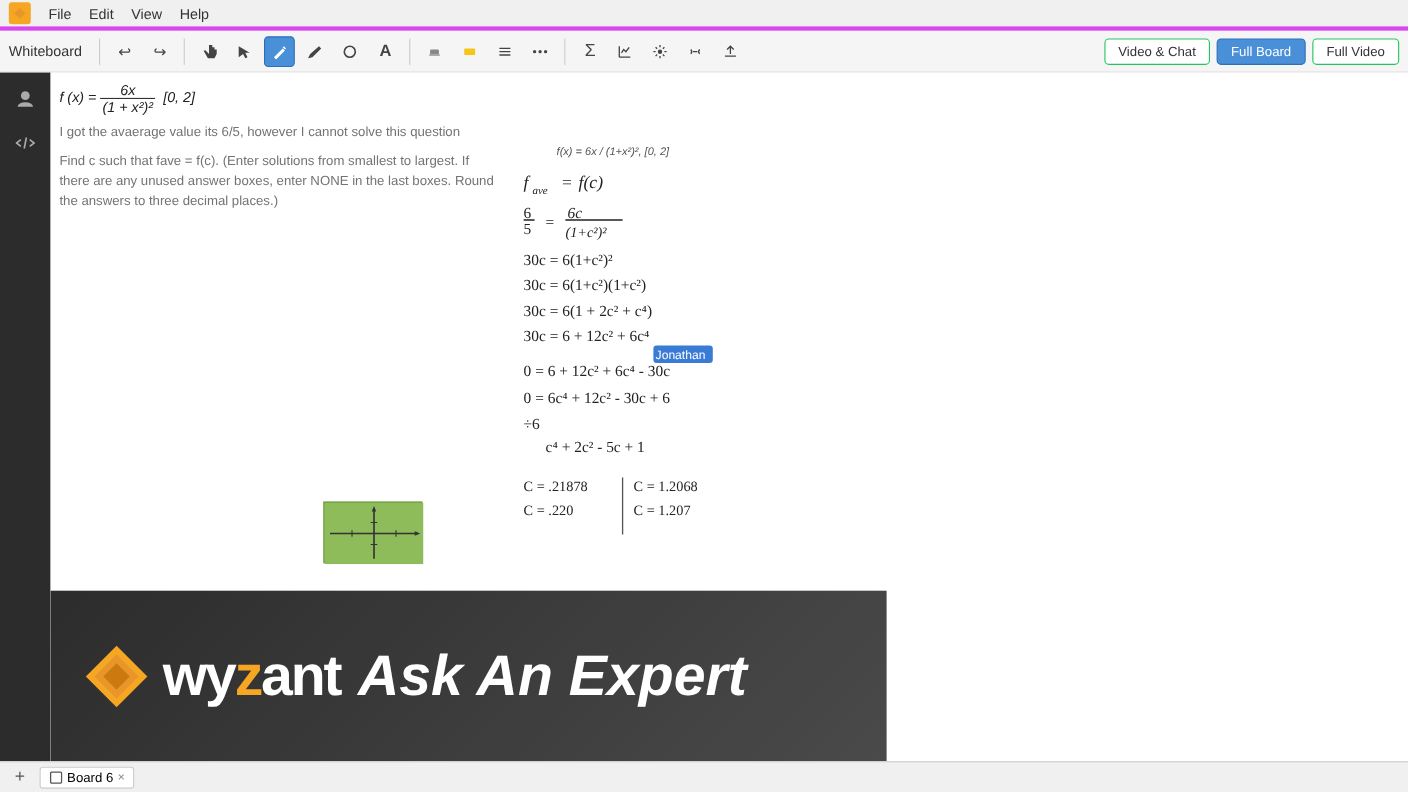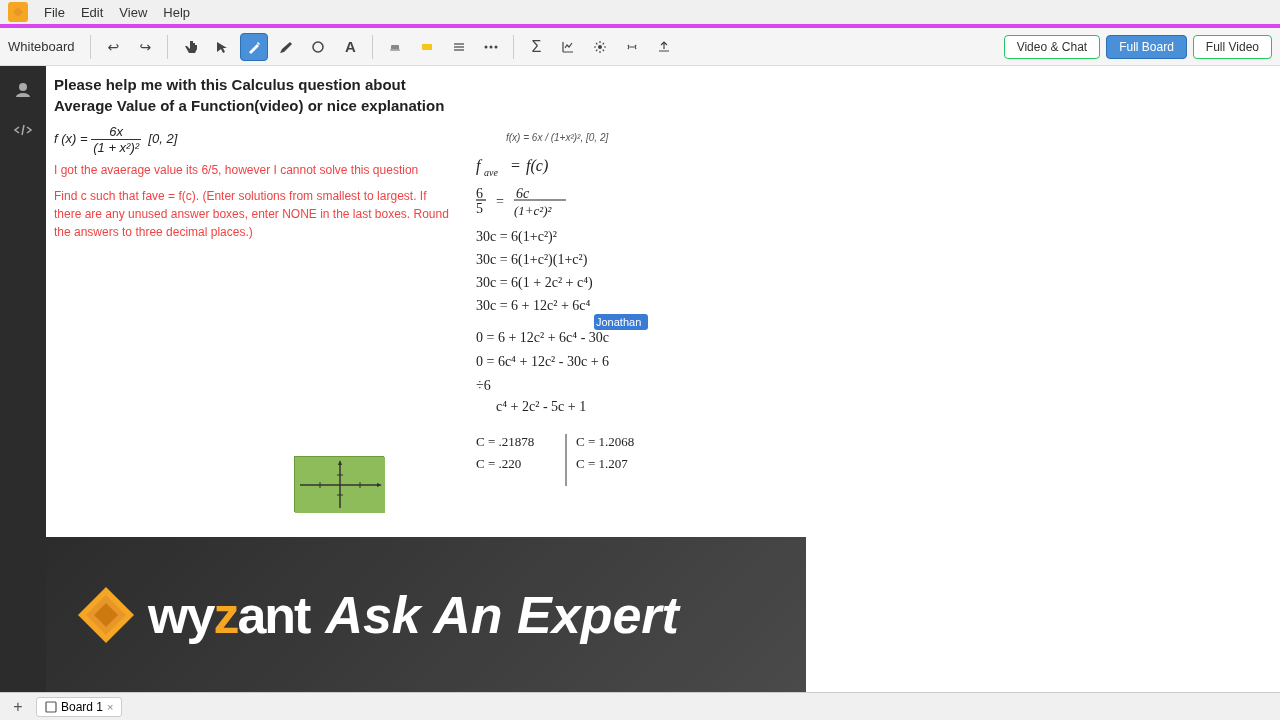--- a/index.html
+++ b/index.html
@@ -126,21 +126,21 @@
       line-height: 1.4;
     }
     .question-formula {
       font-size: 13px;
       color: #222;
       margin-bottom: 6px;
       font-style: italic;
     }
     .question-body {
       font-size: 12px;
-      color: #ef4444;
+      color: #737373;
       line-height: 1.5;
     }
 
     
     #math-svg {
       position: absolute;
       top: 0; left: 0;
       width: 100%; height: 100%;
     }
 
@@ -337,21 +337,20 @@
           <polyline points="5,6 1,9 5,12"></polyline>
           <polyline points="13,6 17,9 13,12"></polyline>
           <line x1="10" y1="4" x2="8" y2="14"></line>
         </svg>
     </div>
   </div>
 
   <div id="canvas-area">
 
     <div id="question-panel">
-      <div class="question-title">Please help me with this Calculus question about Average Value of a Function(video) or nice explanation</div>
       <div class="question-formula">
         <i>f</i> (<i>x</i>) = <span style="display:inline-block; text-align:center; vertical-align:middle;">
           <span style="display:block; border-bottom:1px solid #333; padding:0 2px;">6<i>x</i></span>
           <span style="display:block; padding:0 2px;">(1 + <i>x</i>²)²</span>
         </span>&nbsp; [0, 2]
       </div>
       <div class="question-body">I got the avaerage value its 6/5, however I cannot solve this question</div>
       <div style="height:8px;"></div>
       <div class="question-body">Find c such that fave = f(c). (Enter solutions from smallest to largest. If there are any unused answer boxes, enter NONE in the last boxes. Round the answers to three decimal places.)</div>
     </div>
@@ -437,16 +436,16 @@
     </div>
   </div>
 </div>
 
 <div id="bottom-bar">
   <div class="add-board-btn">+</div>
   <div class="board-tab">
     <svg width="12" height="12" viewBox="0 0 12 12" fill="#555">
         <rect x="1" y="1" width="10" height="10" rx="1" fill="none" stroke="#555" stroke-width="1.2"></rect>
       </svg>
-    <span>Board 1</span>
+    <span>Board 6</span>
     <span class="board-tab-close">×</span>
   </div>
 </div>
 
 </body></html>

